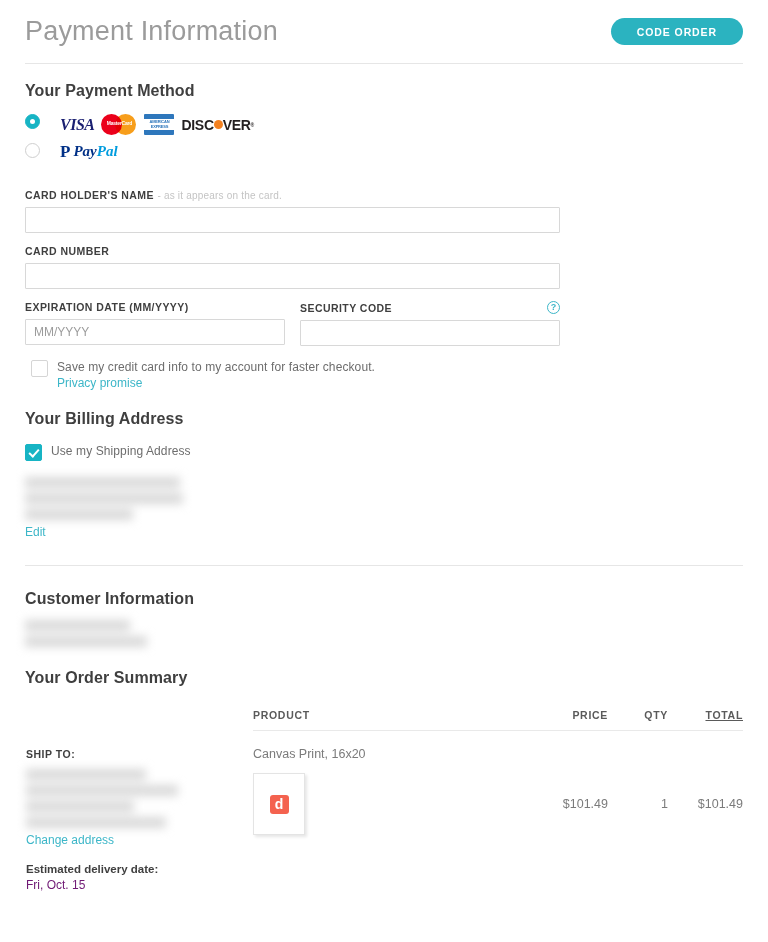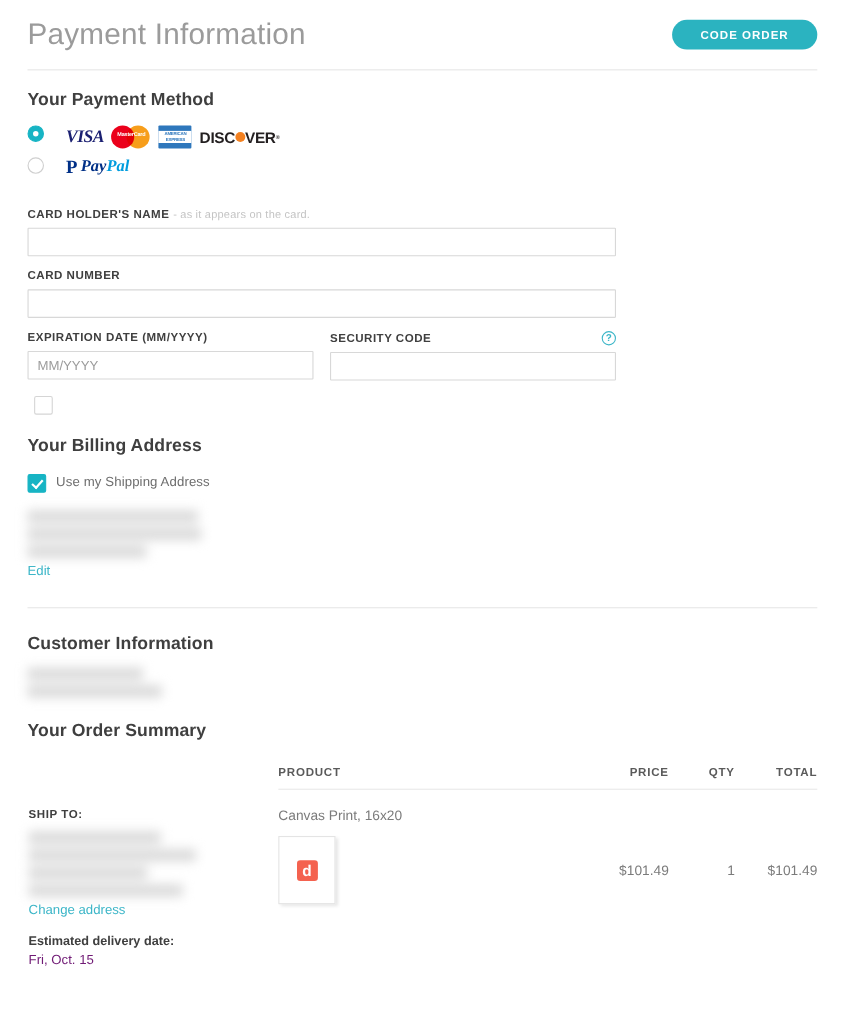--- a/index.html
+++ b/index.html
@@ -220,20 +220,24 @@
       <div style="display:flex; align-items:center; justify-content:space-between;">
         <div class="field-label">SECURITY CODE</div>
         <div class="help-icon">?</div>
       </div>
       <input class="text-input" style="margin-top: 6px;" placeholder="">
     </div>
   </div>
 
   <div style="margin-top:14px; display:flex; gap:9px; align-items:flex-start; padding-left:6px;">
     <div class="checkbox"></div>
+    <div>
+      <div class="cb-text">Save my credit card info to my account for faster checkout.</div>
+      <div class="link" style="margin-top:2px;">Privacy promise</div>
+    </div>
   </div>
 
   <div style="margin-top:20px;" class="section-heading">Your Billing Address</div>
 
   <div style="margin-top:16px; display:flex; gap:9px; align-items:flex-start;">
     <div class="checkbox on"></div>
     <div class="cb-text">Use my Shipping Address</div>
   </div>
 
   <div class="blur-block" style="margin-top:16px; width:200px;">
@@ -270,21 +274,21 @@
         <div class="est-label">Estimated delivery date:</div>
         <div class="est-value" style="margin-top:3px;">Fri, Oct. 15</div>
       </div>
     </div>
 
     <div style="margin-left:228px; width:490px;">
       <div style="display:flex; align-items:flex-end; padding-bottom:9px;">
         <div class="col-head" style="flex:1;">PRODUCT</div>
         <div class="col-head" style="width:90px; text-align:right;">PRICE</div>
         <div class="col-head" style="width:60px; text-align:right;">QTY</div>
-        <div class="col-head" style="width:75px; text-align:right;">TOTAL</div>
+        <div class="col-head" style="width:75px; text-align:right;text-decoration:underline;">TOTAL</div>
       </div>
       <div style="height:1px; background:#e9e9e9;"></div>
 
       <div style="margin-top:16px;">
         <div class="cell">Canvas Print, 16x20</div>
         <div style="display:flex; align-items:center; margin-top:12px;">
           <div style="flex:1;">
             <div class="thumb">
               <div class="thumb-logo">d</div>
             </div>

